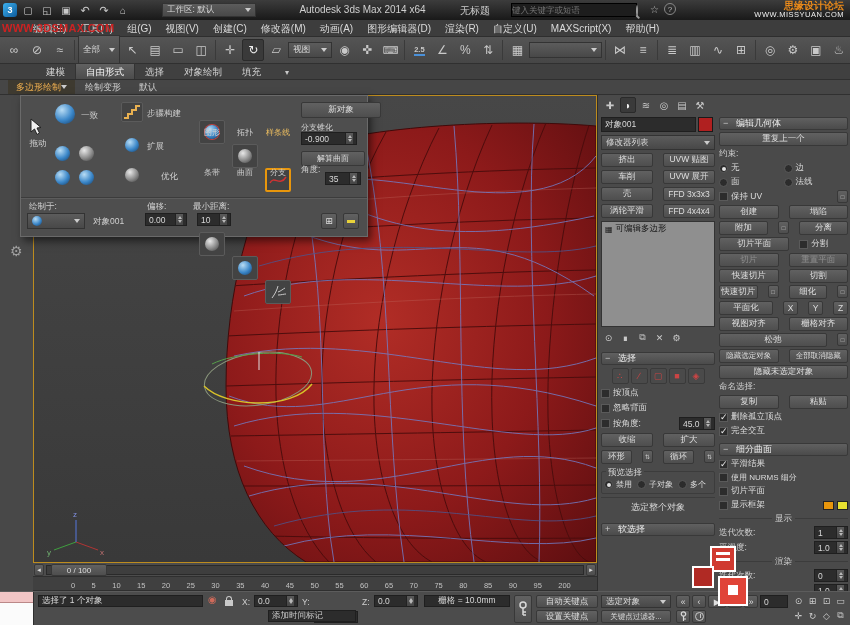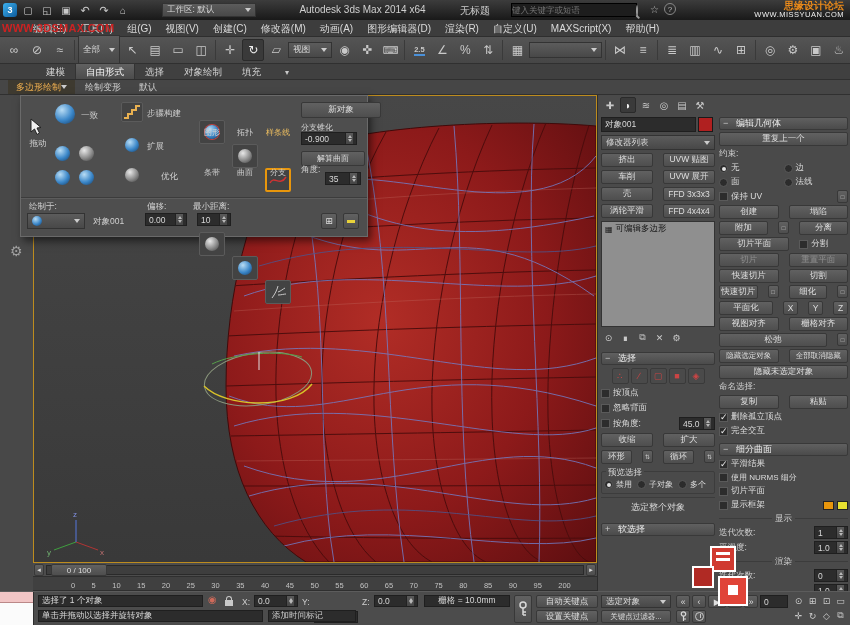--- a/index.html
+++ b/index.html
@@ -668,23 +668,20 @@
     <span class="abs btn" style="left:728px;top:3px;width:14px;height:13px">›</span>
     <span class="abs btn" style="left:744px;top:3px;width:14px;height:13px">»</span>
     <div class="abs fld" style="left:760px;top:3px;width:28px;height:13px">
         <span>0</span>
       </div>
     <span class="abs tbi" style="left:792px;top:2px;width:13px;height:13px;font-size:9px">⊙</span>
     <span class="abs tbi" style="left:806px;top:2px;width:13px;height:13px;font-size:9px">⊞</span>
     <span class="abs tbi" style="left:820px;top:2px;width:13px;height:13px;font-size:9px">⊡</span>
     <span class="abs tbi" style="left:834px;top:2px;width:13px;height:13px;font-size:9px">▭</span>
     
-    <div class="abs fld" style="left:38px;top:18px;width:225px;height:12px">
-        <span>单击并拖动以选择并旋转对象</span>
-      </div>
     <div class="abs fld" style="left:268px;top:18px;width:88px;height:12px;color:#c8c8c8">
         <span>添加时间标记</span>
       </div>
     <div class="abs btn" style="left:536px;top:18px;width:62px;height:13px">设置关键点</div>
     <div class="abs btn" style="left:601px;top:18px;width:70px;height:13px;font-size:7.5px">关键点过滤器...</div>
     <span class="abs btn" style="left:676px;top:18px;width:14px;height:13px">
       <svg width="9" height="11">
           <circle cx="4.5" cy="3" r="2.2" fill="none" stroke="#d8d8d8" stroke-width="1.2"></circle>
           <path d="M4.5 5 V10 M4.5 8 H7" stroke="#d8d8d8" stroke-width="1.2" fill="none"></path>
         </svg>

